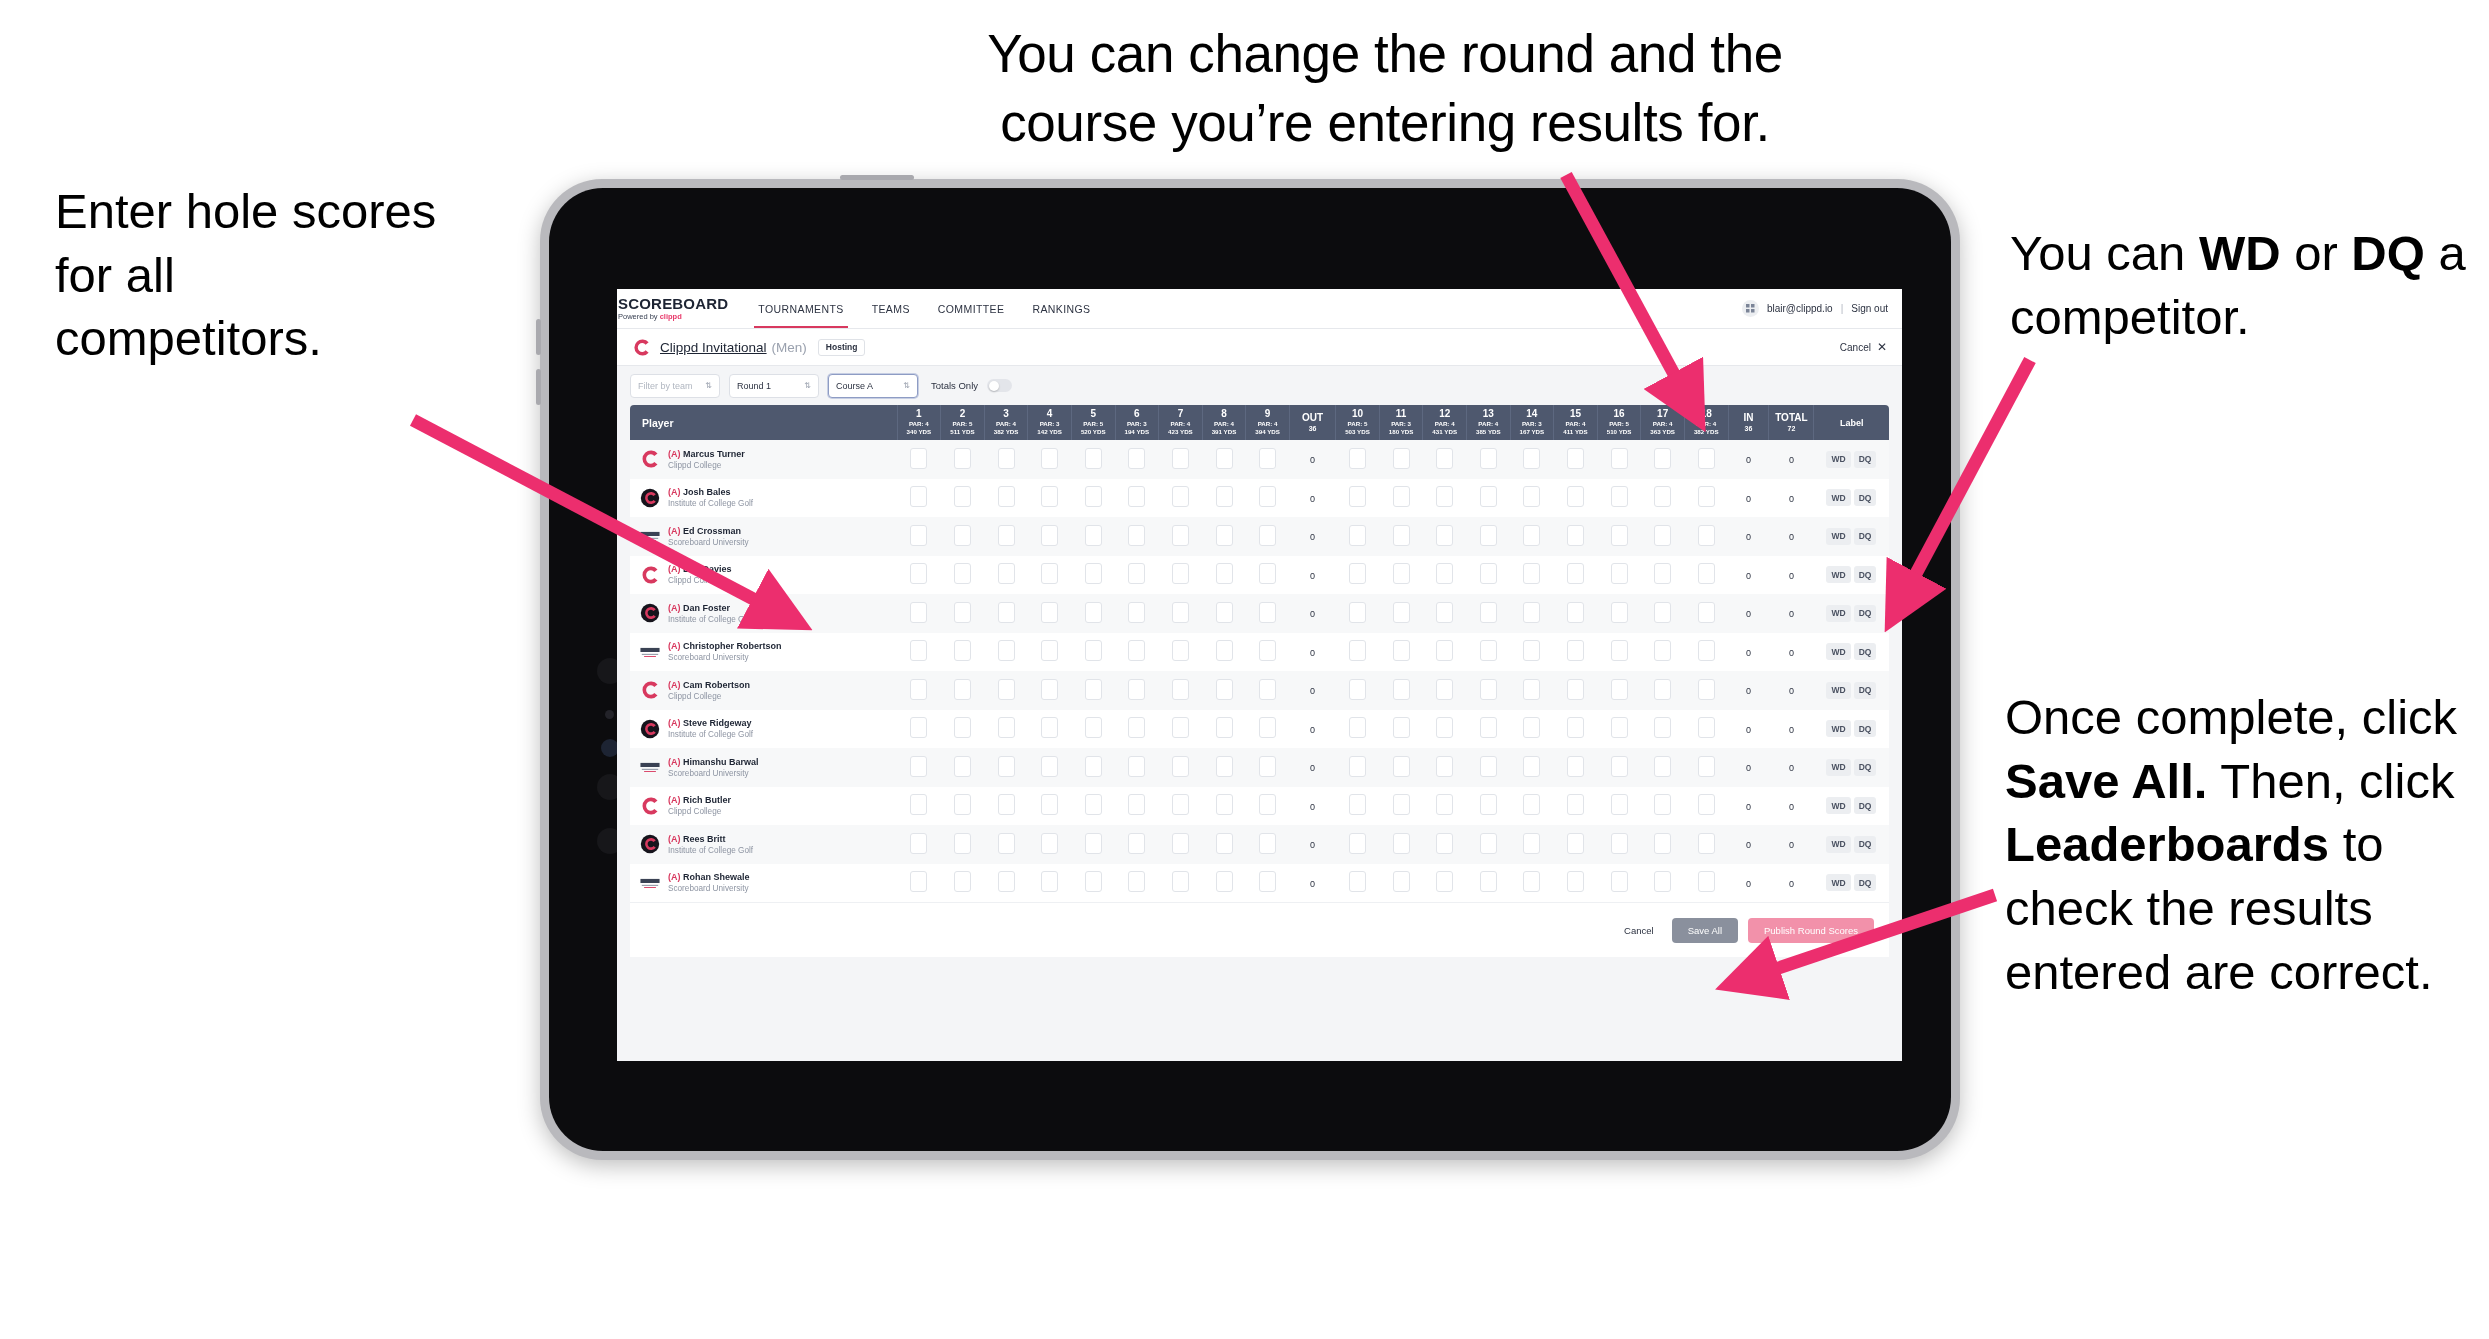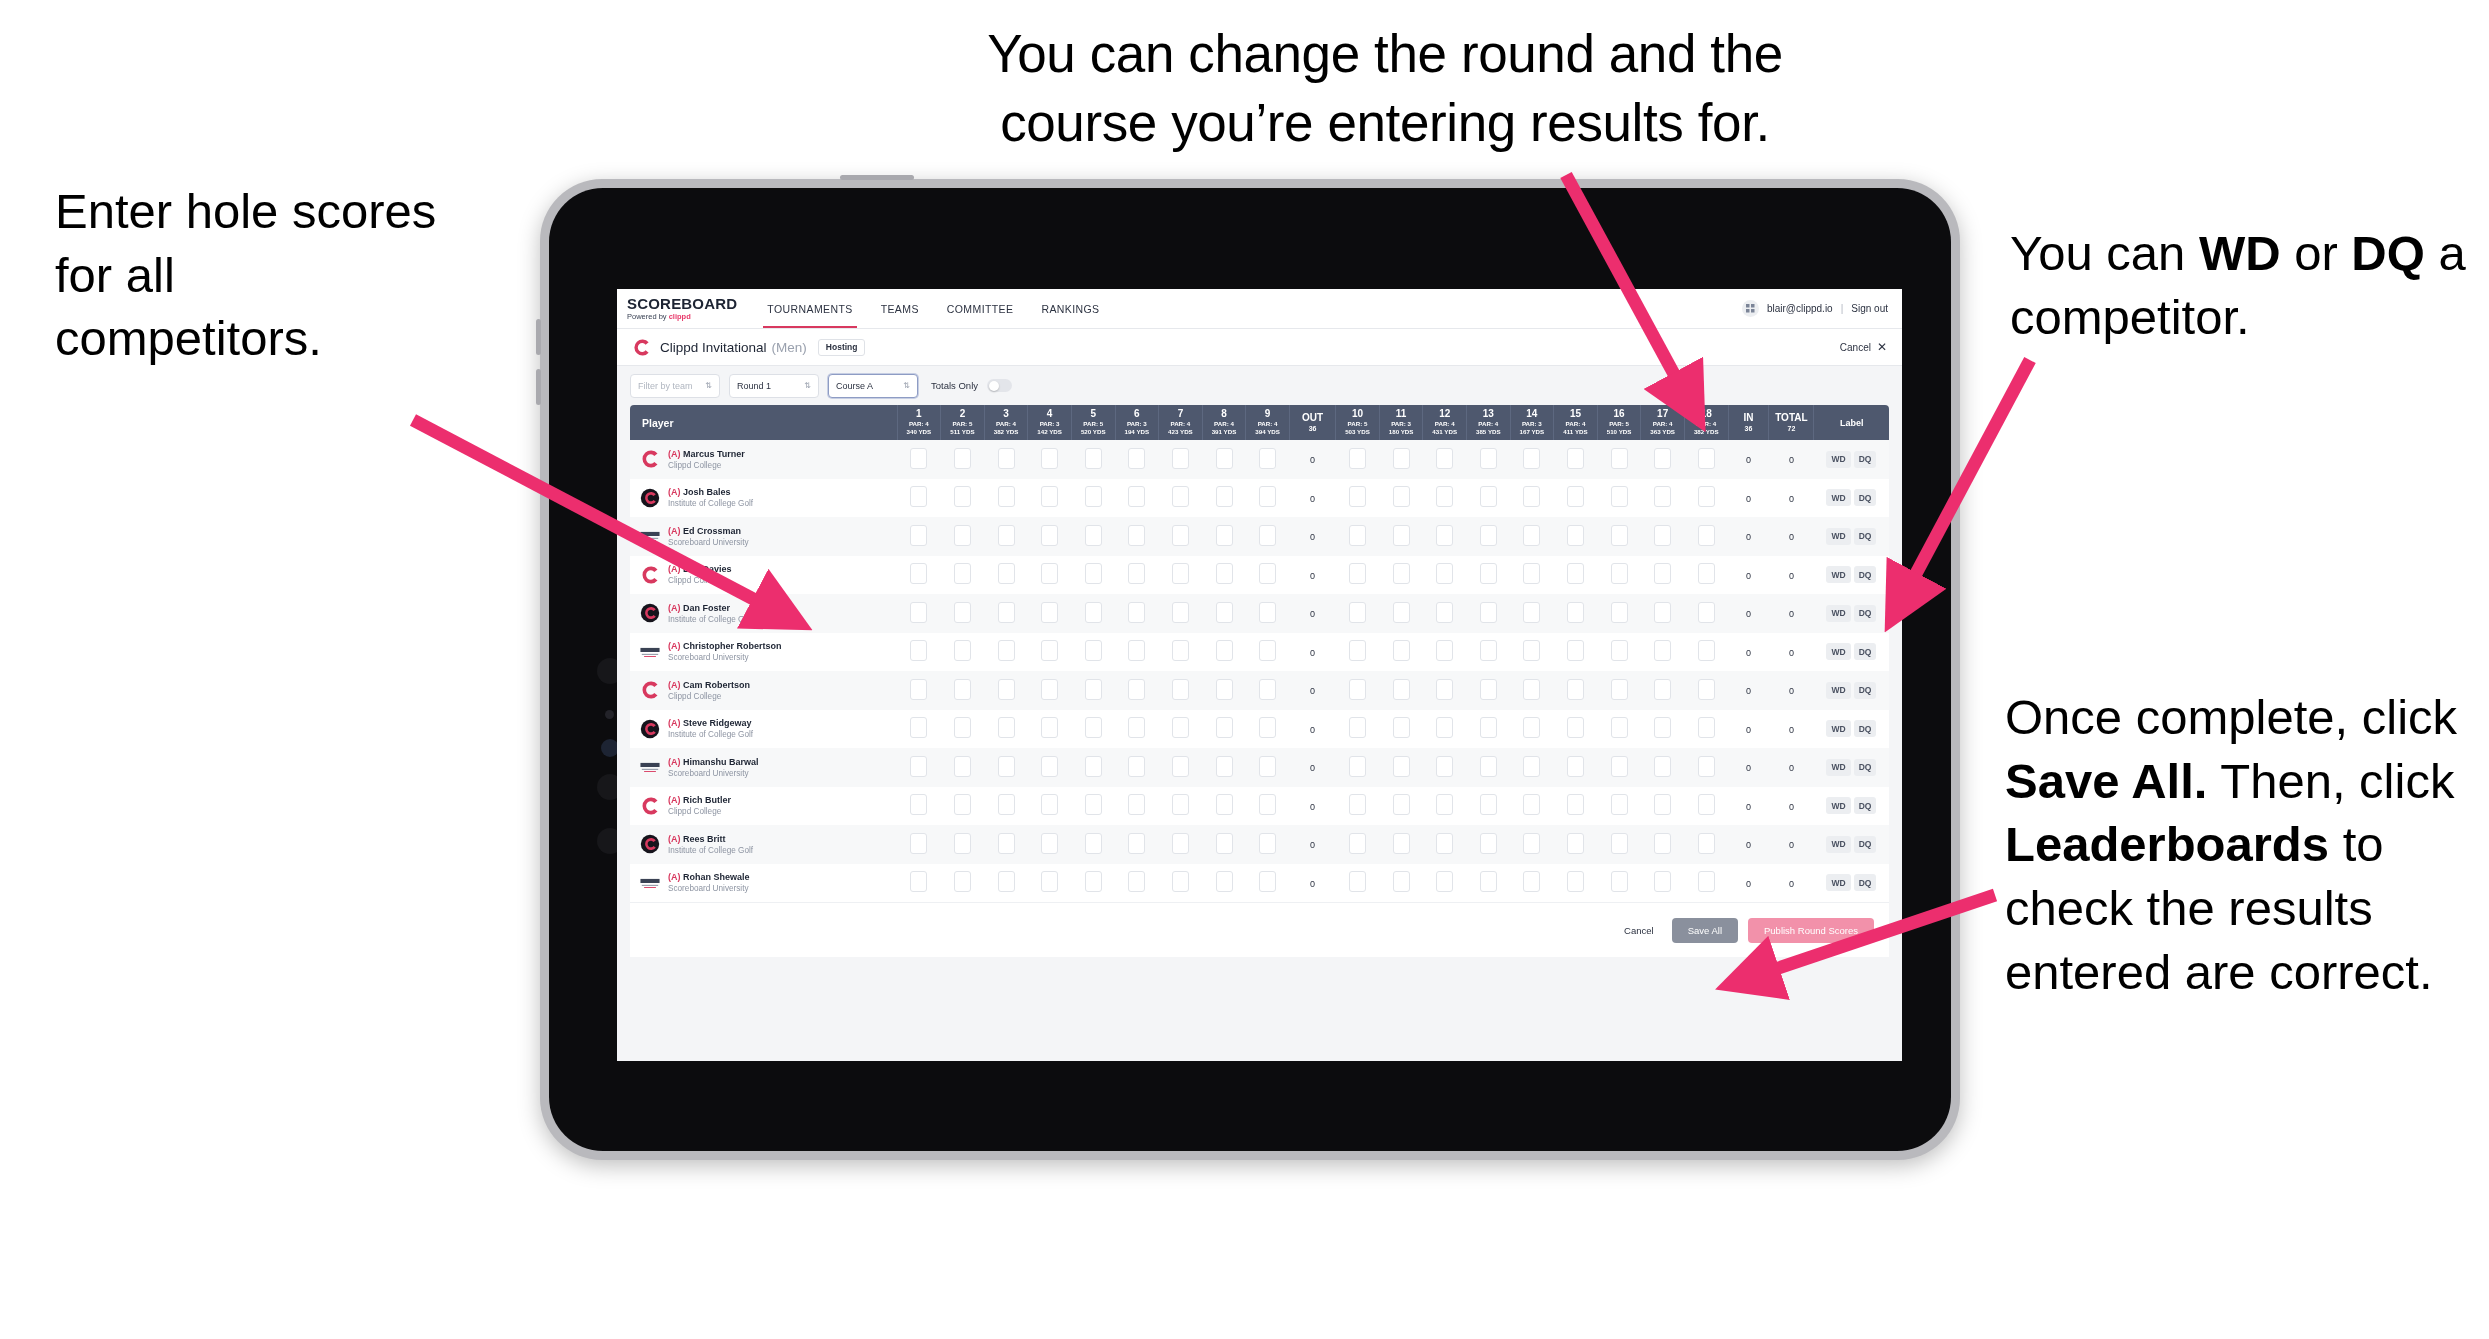--- a/index.html
+++ b/index.html
@@ -47,41 +47,41 @@
   
   #app{
     position:absolute;left:617px;top:289px;width:1285px;height:772px;
     background:#f4f5f7;overflow:hidden;
     font-size:11px;color:#2c3241;
   }
 
   
   #topnav{height:39px;background:#fff;display:flex;align-items:stretch;
     border-bottom:1px solid #e6e8ec;position:relative;}
-  #brand{display:flex;flex-direction:column;justify-content:center;padding:0 16px 0 10px;}
+  #brand{display:flex;flex-direction:column;justify-content:center;padding:0 16px 0 1px;}
   #brand .sb{font-family:"Liberation Sans Narrow","Liberation Sans",sans-serif;
     font-weight:bold;font-size:15px;letter-spacing:.2px;color:#1d2433;line-height:1;}
   #brand .pw{font-size:7.5px;color:#3a4254;margin-top:2px;line-height:1;}
   #brand .pw em{font-style:normal;color:#e8396a;font-weight:bold;}
   .topnav-item{display:flex;align-items:center;padding:0 14px;font-size:10.5px;
     letter-spacing:.4px;color:#2c3241;cursor:pointer;position:relative;}
   .topnav-item.active::after{content:"";position:absolute;left:10px;right:10px;bottom:0;
     height:2.5px;background:#d8395f;}
   #topnav-right{margin-left:auto;display:flex;align-items:center;padding-right:14px;gap:8px;}
   #grid-icon{width:17px;height:17px;border-radius:50%;background:#eceef1;
     display:flex;align-items:center;justify-content:center;font-size:8px;color:#7b8497;}
   #user-email{font-size:10px;color:#2c3241;}
   #user-sep{font-size:10px;color:#b3b8c2;}
   #signout{font-size:10px;color:#2c3241;cursor:pointer;}
 
   
   #titlebar{height:36px;background:#fff;display:flex;align-items:center;padding:0 15px;
     border-bottom:1px solid #e6e8ec;}
   #tlogo{width:19px;height:19px;margin-right:9px;display:flex;align-items:center;justify-content:center;}
-  #tname{font-size:13.5px;color:#1d2433;}
+  #tname{font-size:13.5px;color:#1d2433;text-decoration:underline;}
   #tgender{font-size:13.5px;color:#9aa1ae;margin-left:5px;}
   #thost{margin-left:11px;border:1px solid #dfe2e7;border-radius:3px;padding:2.5px 7px;
     font-size:8.5px;font-weight:bold;color:#2c3241;background:#fff;}
   #tcancel{margin-left:auto;font-size:10px;color:#2c3241;display:flex;align-items:center;gap:6px;cursor:pointer;}
   #tcancel .x{font-size:12px;}
 
   
   #subtabs{height:29px;background:#333d51;display:flex;align-items:center;padding:0 15px;gap:4px;}
   .subtab{font-size:10px;color:#dfe2e8;padding:4px 9px;border-radius:4px;cursor:pointer;white-space:nowrap;}
   .subtab.active{background:#fff;color:#1d2433;font-weight:bold;}

